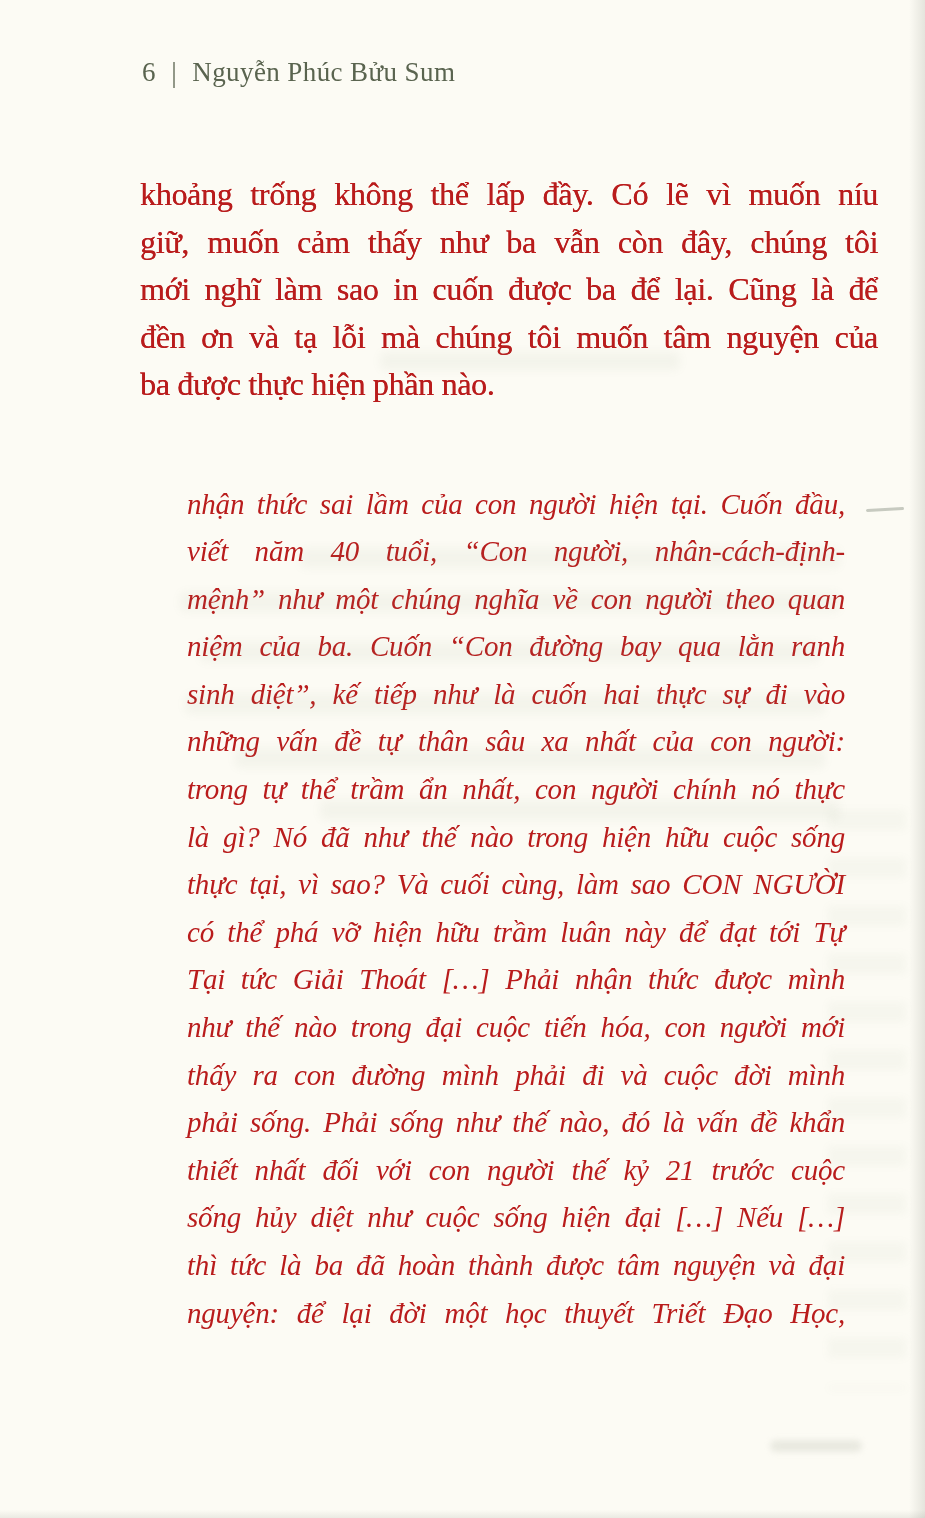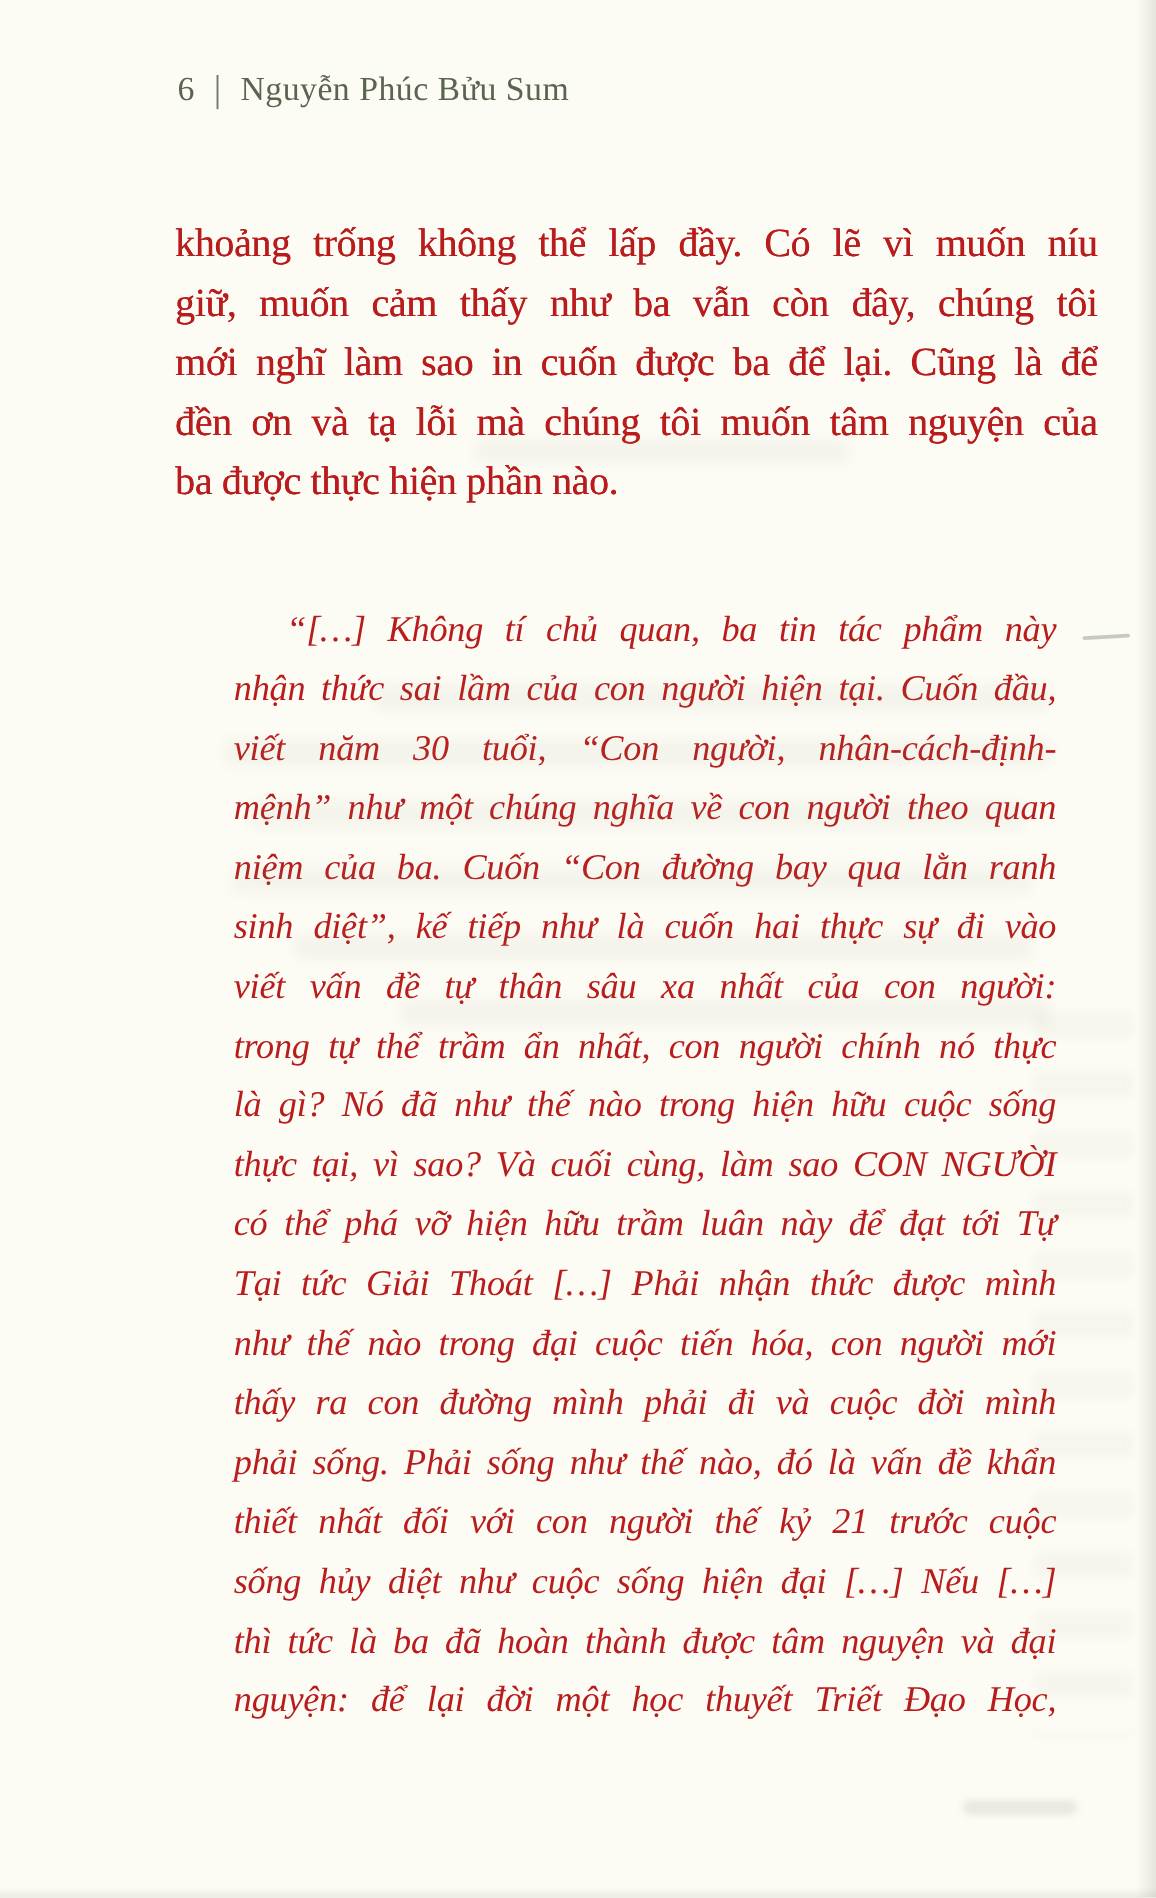--- a/index.html
+++ b/index.html
@@ -73,27 +73,26 @@
 
   <main class="text-block">
     <div class="para" id="para">
         <div class="ln"><span>khoảng trống không thể lấp đầy. Có lẽ vì muốn níu</span></div>
         <div class="ln"><span>giữ, muốn cảm thấy như ba vẫn còn đây, chúng tôi</span></div>
         <div class="ln"><span>mới nghĩ làm sao in cuốn được ba để lại. Cũng là để</span></div>
         <div class="ln"><span>đền ơn và tạ lỗi mà chúng tôi muốn tâm nguyện của</span></div>
         <div class="ln last"><span>ba được thực hiện phần nào.</span></div>
       </div>
     <div class="quote" id="quote">
-        <div class="ln indent"><span>“[…] Không tí chủ quan, ba tin tác phẩm này</span></div>
         <div class="ln"><span>nhận thức sai lầm của con người hiện tại. Cuốn đầu,</span></div>
-        <div class="ln"><span>viết năm 30 tuổi, “Con người, nhân-cách-định-</span></div>
+        <div class="ln"><span>viết năm 40 tuổi, “Con người, nhân-cách-định-</span></div>
         <div class="ln"><span>mệnh” như một chúng nghĩa về con người theo quan</span></div>
         <div class="ln"><span>niệm của ba. Cuốn </span><span class="bold">“Con đường bay qua lằn ranh</span></div>
         <div class="ln"><span class="bold">sinh diệt”,</span><span> kế tiếp như là cuốn hai thực sự đi vào</span></div>
-        <div class="ln"><span>viết vấn đề tự thân sâu xa nhất của con người:</span></div>
+        <div class="ln"><span>những vấn đề tự thân sâu xa nhất của con người:</span></div>
         <div class="ln"><span>trong tự thể trầm ẩn nhất, con người chính nó thực</span></div>
         <div class="ln"><span>là gì? Nó đã như thế nào trong hiện hữu cuộc sống</span></div>
         <div class="ln"><span>thực tại, vì sao? Và cuối cùng, làm sao CON NGƯỜI</span></div>
         <div class="ln"><span>có thể phá vỡ hiện hữu trầm luân này để đạt tới Tự</span></div>
         <div class="ln"><span>Tại tức Giải Thoát […] Phải nhận thức được mình</span></div>
         <div class="ln"><span>như thế nào trong đại cuộc tiến hóa, con người mới</span></div>
         <div class="ln"><span>thấy ra con đường mình phải đi và cuộc đời mình</span></div>
         <div class="ln"><span>phải sống. Phải sống như thế nào, đó là vấn đề khẩn</span></div>
         <div class="ln"><span>thiết nhất đối với con người thế kỷ 21 trước cuộc</span></div>
         <div class="ln"><span>sống hủy diệt như cuộc sống hiện đại […] Nếu […]</span></div>

